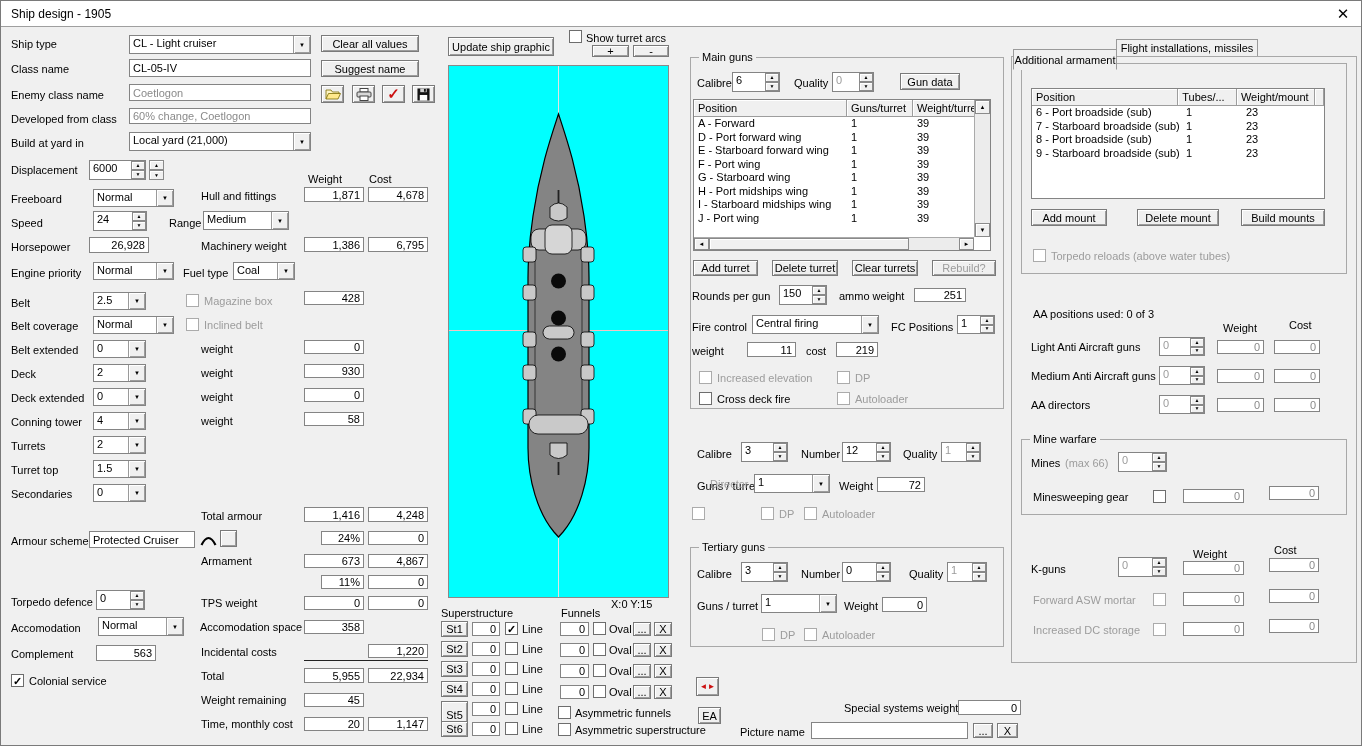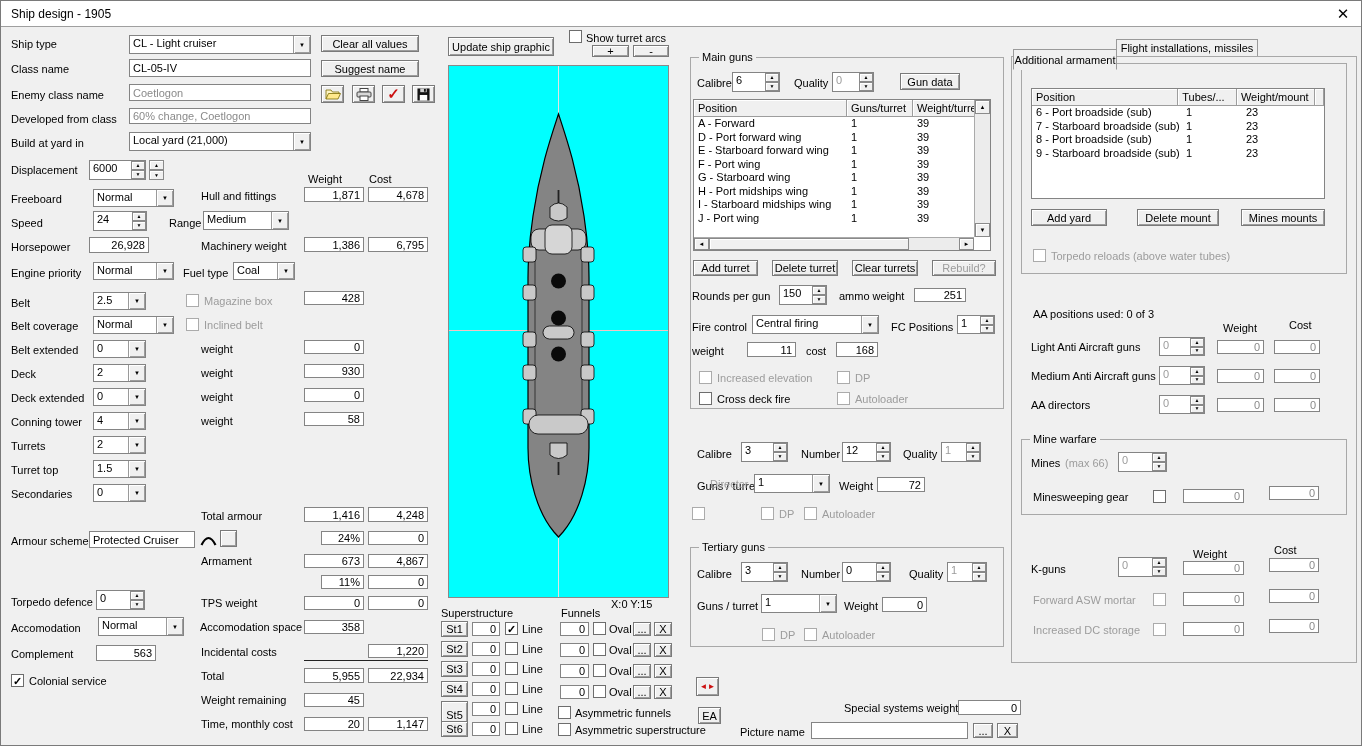--- a/index.html
+++ b/index.html
@@ -501,21 +501,21 @@
     <span class="cv">1</span>
     <span class="ud">
         <span>▲</span>
         <span>▼</span>
       </span>
   </div>
 
   <span class="lbl" style="left:691px;top:344px">weight</span>
   <div class="field num" style="left:746px;top:341px;width:49px;height:15px">11</div>
   <span class="lbl" style="left:805px;top:344px">cost</span>
-  <div class="field num" style="left:835px;top:341px;width:42px;height:15px">168</div>
+  <div class="field num" style="left:835px;top:341px;width:42px;height:15px">219</div>
 
   <span class="cb disb" style="left:698px;top:370px"></span>
   <span class="lbl dis" style="left:716px;top:371px">Increased elevation</span>
   <span class="cb disb" style="left:836px;top:370px"></span>
   <span class="lbl dis" style="left:854px;top:371px">DP</span>
   <span class="cb" style="left:698px;top:391px"></span>
   <span class="lbl" style="left:716px;top:392px">Cross deck fire</span>
   <span class="cb disb" style="left:836px;top:391px"></span>
   <span class="lbl dis" style="left:854px;top:392px">Autoloader</span>
 
@@ -624,23 +624,23 @@
         <div class="td" style="width:150px">8 - Port broadside (sub)</div>
         <div class="td" style="width:60px">1</div>
         <div class="td" style="width:80px">23</div>
       </div>
     <div class="tr">
         <div class="td" style="width:150px">9 - Starboard broadside (sub)</div>
         <div class="td" style="width:60px">1</div>
         <div class="td" style="width:80px">23</div>
       </div>
   </div>
-  <div class="btn" style="left:1030px;top:208px;width:76px;height:17px">Add yard</div>
+  <div class="btn" style="left:1030px;top:208px;width:76px;height:17px">Add mount</div>
   <div class="btn" style="left:1136px;top:208px;width:82px;height:17px">Delete mount</div>
-  <div class="btn" style="left:1240px;top:208px;width:84px;height:17px">Mines mounts</div>
+  <div class="btn" style="left:1240px;top:208px;width:84px;height:17px">Build mounts</div>
   <span class="cb disb" style="left:1032px;top:248px"></span>
   <span class="lbl dis" style="left:1050px;top:249px">Torpedo reloads (above water tubes)</span>
 
   <span class="lbl" style="left:1032px;top:307px">AA positions used: 0 of 3</span>
   <span class="lbl" style="left:1222px;top:321px">Weight</span>
   <span class="lbl" style="left:1288px;top:318px">Cost</span>
 
   <span class="lbl" style="left:1030px;top:340px">Light Anti Aircraft guns</span>
   <div class="spin" style="left:1158px;top:336px;width:46px;height:19px">
     <span class="cv dis">0</span>

